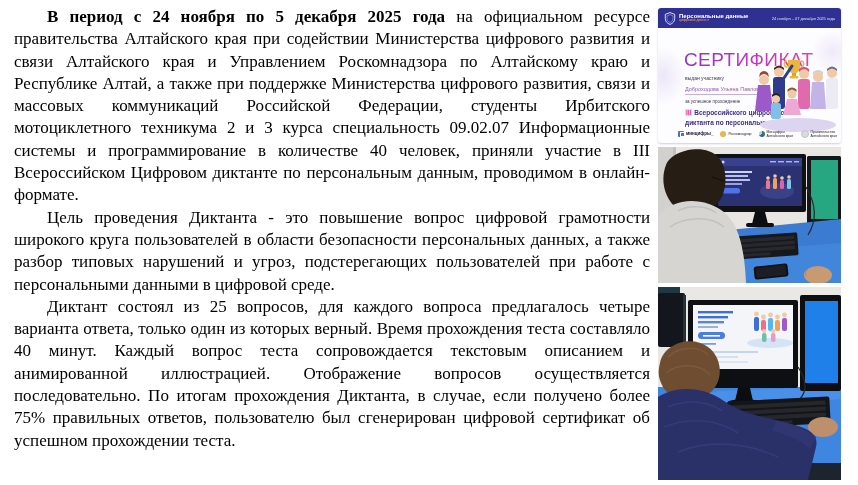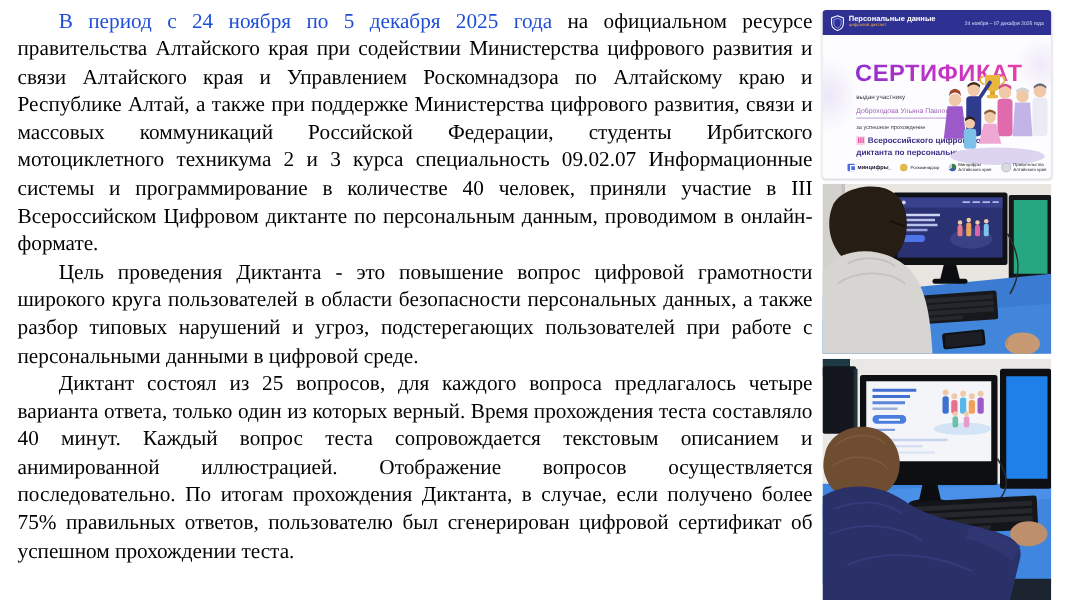--- a/index.html
+++ b/index.html
@@ -2,41 +2,41 @@
 <html lang="ru"><head>
 <meta charset="utf-8">
 <style>
   html,body{margin:0;padding:0;background:#fff;}
   .page{position:relative;width:858px;height:485px;background:#fff;overflow:hidden;
         font-family:"Liberation Serif", serif;}
 
   
   .text-col{position:absolute;left:14px;top:6px;width:636px;}
   .para{margin:0;text-align:justify;text-indent:33px;font-size:17px;line-height:22.3px;color:#000;}
-  .lead-red{color:#1d4ed8;font-weight:normal;}
+  .lead-red{color:#000000;font-weight:bold;}
 
   
   .media-col{position:absolute;left:658px;top:0;width:183px;height:485px;}
   .photo{position:absolute;left:0;width:183px;display:block;}
 
   
   .cert{position:absolute;left:0;top:8px;width:183px;height:135px;background:#fdfdff;
         border-radius:3px;box-shadow:0 1px 2px rgba(60,60,90,.25);overflow:hidden;
         font-family:"Liberation Sans", sans-serif;}
   .cert-header{display:flex;align-items:center;height:20px;background:#2e3192;padding:0 6px;gap:3px;}
   .shield-svg{width:12px;height:13px;flex:0 0 auto;}
   .brand-wrap{display:flex;flex-direction:column;justify-content:center;}
   .brand{font-size:6px;font-weight:bold;color:#ffffff;line-height:1.1;white-space:nowrap;}
   .brand-sub{font-size:3.5px;color:#f5a53c;line-height:1.1;}
   .cert-dates{margin-left:auto;font-size:4px;color:#dfe3ff;white-space:nowrap;}
   .cert-body{position:relative;height:115px;}
   .swirl{position:absolute;border-radius:50%;}
   .swirl.s1{left:-18px;top:18px;width:46px;height:60px;background:radial-gradient(closest-side,#ece6f7,rgba(236,230,247,0));}
   .swirl.s2{right:-14px;top:2px;width:44px;height:44px;background:radial-gradient(closest-side,#efe9f8,rgba(239,233,248,0));}
-  .cert-title{position:absolute;left:26px;top:21px;font-size:19px;font-weight:bold;letter-spacing:.4px;
+  .cert-title{position:absolute;left:26px;top:21px;font-size:19px;font-weight:normal;letter-spacing:.4px;
         background:linear-gradient(90deg,#8e2fd0 0%,#c433c4 55%,#e93fa5 100%);
         -webkit-background-clip:text;background-clip:text;color:transparent;white-space:nowrap;}
   .cert-issued{position:absolute;left:27px;top:47px;font-size:5px;color:#3a3a4a;}
   .cert-name{position:absolute;left:27px;top:58px;font-size:5.5px;color:#9a5bb5;
         border-bottom:1px solid #c7aede;padding-bottom:2px;width:96px;white-space:nowrap;}
   .cert-reason{position:absolute;left:27px;top:71px;font-size:4.5px;color:#3a3a4a;}
   .cert-event{position:absolute;left:27px;top:80px;font-size:6.5px;font-weight:bold;color:#3d2e85;line-height:1.5;}
   .event-num{color:#e8489e;background:#f7d2e8;padding:0 1px;}
   .cert-illustration{position:absolute;right:1px;top:16px;width:92px;height:90px;}
   .cert-logos{position:absolute;left:20px;right:3px;bottom:5px;display:flex;gap:7px;align-items:center;}

